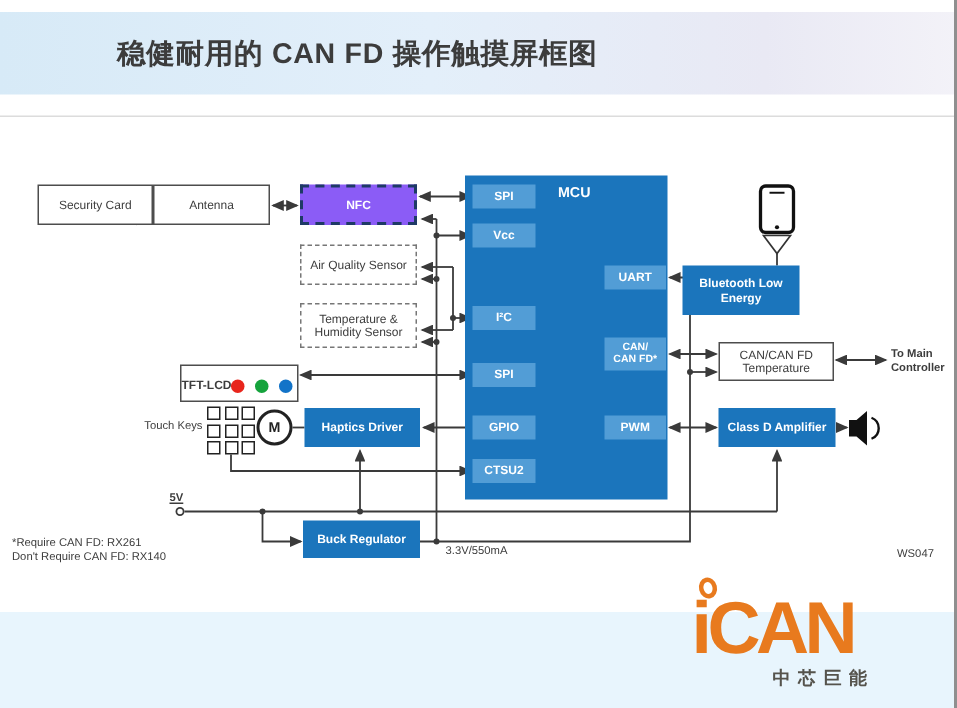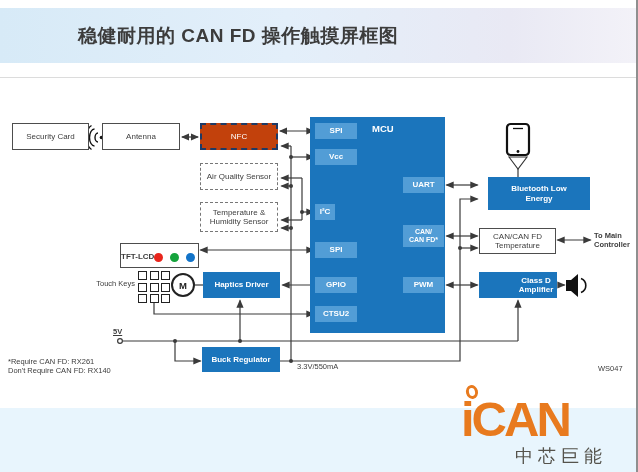--- a/index.html
+++ b/index.html
@@ -13,21 +13,21 @@
   #titlebar .t{margin-left:78px;font-size:19px;font-weight:bold;color:#3c3c3c;letter-spacing:.5px;}
   #sep{left:0;top:77px;width:638px;height:1px;background:#dcdcdc;}
   #rightedge{right:0;top:0;width:2px;height:472px;background:#8f8f8f;}
   
   #footband{left:0;top:408px;width:638px;height:64px;background:#e8f5fd;}
   
   .box{display:flex;align-items:center;justify-content:center;text-align:center;
        font-size:8px;line-height:9.5px;background:#fff;border:1.3px solid #4d4d4d;color:#3d3d3d;}
   .dashed{border:1.4px dashed #777;}
   .blue{background:#1b75bc;border:none;color:#fff;font-weight:bold;}
-  .nfc{background:#c2410c;border:2px dashed #1e3a66;color:#fff;font-weight:normal;justify-content:center;}
+  .nfc{background:#8b5cf6;border:2px dashed #1e3a66;color:#fff;font-weight:bold;justify-content:center;}
   .pre{white-space:pre-line;}
   
   #mcu{left:310px;top:117px;width:135px;height:216px;background:#1b75bc;}
   #mcu .mlabel{position:absolute;left:62px;top:6px;font-size:9.5px;font-weight:bold;color:#fff;}
   .port{position:absolute;background:#529dd6;color:#fff;font-weight:bold;font-size:8px;line-height:8.5px;
         display:flex;align-items:center;justify-content:center;text-align:center;box-sizing:border-box;}
   
   #tft{left:120px;top:243px;width:79px;height:25px;flex-direction:row;justify-content:flex-start;padding-top:2px;}
   #tft .lbl{font-weight:bold;font-size:8px;}
   #tft .dots{display:flex;gap:7px;margin-top:2px;}
@@ -38,21 +38,21 @@
   #grid div{border:1.3px solid #222;background:#fff;box-sizing:border-box;}
   
   #motor{left:171px;top:273px;width:24px;height:24px;border:2px solid #222;border-radius:50%;
          background:#fff;display:flex;align-items:center;justify-content:center;
          font-size:9.5px;font-weight:bold;color:#222;}
   .small{font-size:7.5px;line-height:9px;color:#3d3d3d;}
   
   #ring{left:466px;top:385px;width:12px;height:14px;border:3.2px solid #e87a1e;border-radius:50%;
         transform:rotate(-14deg);background:#fff;}
   #brand{left:461px;top:394px;font-size:49px;font-weight:bold;color:#e87a1e;letter-spacing:-3px;line-height:50px;}
-  #company{left:515px;top:444px;font-size:18px;font-weight:normal;color:#55534c;letter-spacing:5px;}
+  #company{left:515px;top:444px;font-size:12px;font-weight:bold;color:#55534c;letter-spacing:5px;}
   svg{position:absolute;left:0;top:0;pointer-events:none;}
 </style>
 </head>
 <body>
 
 <div id="stage">
 
   <div id="titlebar" class="abs">
     <div class="t">稳健耐用的 CAN FD 操作触摸屏框图</div>
   </div>
@@ -140,21 +140,21 @@
       <circle cx="518" cy="151.5" r="1.4" fill="#111"></circle>
       <path d="M509,157 H527 L518,169 Z" fill="#fff" stroke="#333" stroke-width="1.1"></path>
     </g>
 
     <g>
       <path d="M566,280 h5 l7,-6 v23 l-7,-6 h-5 z" fill="#111"></path>
       <path d="M581,278.5 A7.5,7.5 0 0 1 581,292.5" stroke="#111" stroke-width="1.6" fill="none"></path>
     </g>
   </svg>
 
-  <div class="abs box" style="left:12px;top:123px;width:77px;height:27px;">
+  <div class="abs box" style="left:25px;top:123px;width:77px;height:27px;">
       <span>Security Card</span>
     </div>
   <div class="abs box" style="left:102px;top:123px;width:78px;height:27px;">
       <span>Antenna</span>
     </div>
   <div class="abs box nfc" style="left:200px;top:123px;width:78px;height:27px;">
       <span>NFC</span>
     </div>
   <div class="abs box dashed" style="left:200px;top:163px;width:78px;height:27px;">
       <span>Air Quality Sensor</span>
@@ -189,35 +189,35 @@
       <span>Haptics Driver</span>
     </div>
   <div class="abs box blue" style="left:202px;top:347px;width:78px;height:25px;">
       <span>Buck Regulator</span>
     </div>
 
   <div id="mcu" class="abs">
     <div class="mlabel">MCU</div>
     <div class="port" style="left:5px;top:6px;width:42px;height:16px;">SPI</div>
     <div class="port" style="left:5px;top:32px;width:42px;height:16px;">Vcc</div>
-    <div class="port" style="left:5px;top:87px;width:20px;height:16px;">I²C</div>
+    <div class="port" style="left:5px;top:87px;width:42px;height:16px;">I²C</div>
     <div class="port" style="left:5px;top:125px;width:42px;height:16px;">SPI</div>
     <div class="port" style="left:5px;top:160px;width:42px;height:16px;">GPIO</div>
     <div class="port" style="left:5px;top:189px;width:42px;height:16px;">CTSU2</div>
     <div class="port" style="left:93px;top:60px;width:41px;height:16px;">UART</div>
     <div class="port pre" style="left:93px;top:108px;width:41px;height:22px;font-size:7px;">CAN/
 CAN FD*</div>
     <div class="port" style="left:93px;top:160px;width:41px;height:16px;">PWM</div>
   </div>
 
-  <div class="abs box blue pre" style="left:488px;top:177px;width:102px;height:33px;"><span class="pre">Bluetooth Low
+  <div class="abs box blue pre" style="left:455px;top:177px;width:78px;height:33px;"><span class="pre">Bluetooth Low
 Energy</span></div>
   <div class="abs box pre" style="left:479px;top:228px;width:77px;height:26px;"><span class="pre">CAN/CAN FD
 Temperature</span></div>
-  <div class="abs box blue" style="left:479px;top:272px;width:78px;height:26px;padding-left:36px;">
+  <div class="abs box blue" style="left:479px;top:272px;width:78px;height:26px;">
       <span>Class D Amplifier</span>
     </div>
 
   <div class="abs small pre" style="left:594px;top:231px;font-weight:bold;">To Main
 Controller</div>
   <div class="abs small" style="left:113px;top:327px;font-weight:bold;text-decoration:underline;">5V</div>
   <div class="abs small" style="left:297px;top:362px;">3.3V/550mA</div>
   <div class="abs small pre" style="left:8px;top:357px;">*Require CAN FD: RX261
  Don't Require CAN FD: RX140</div>
   <div class="abs small" style="left:598px;top:364px;">WS047</div>

